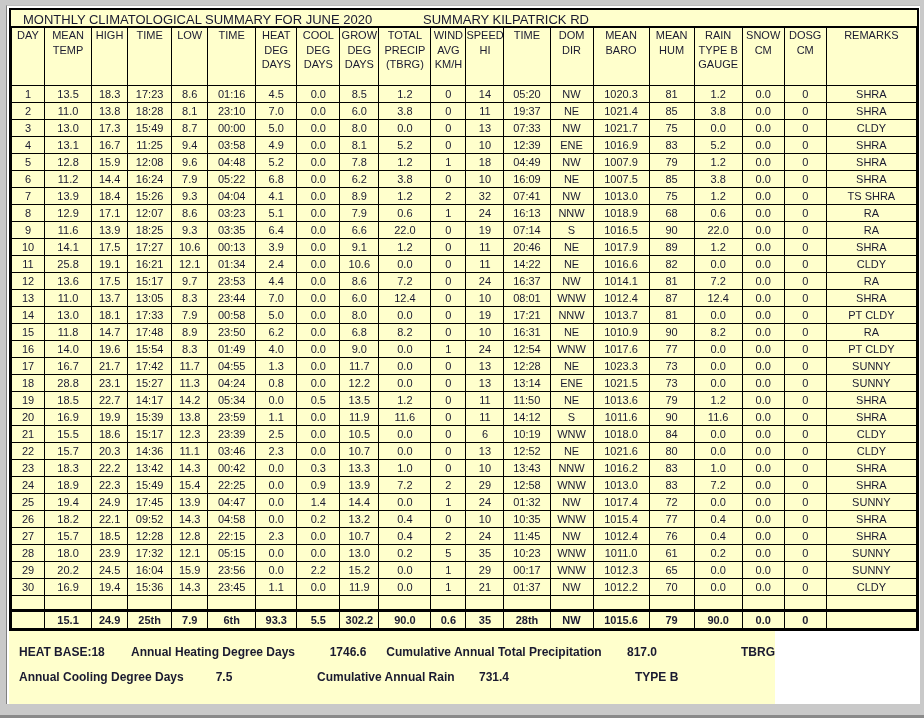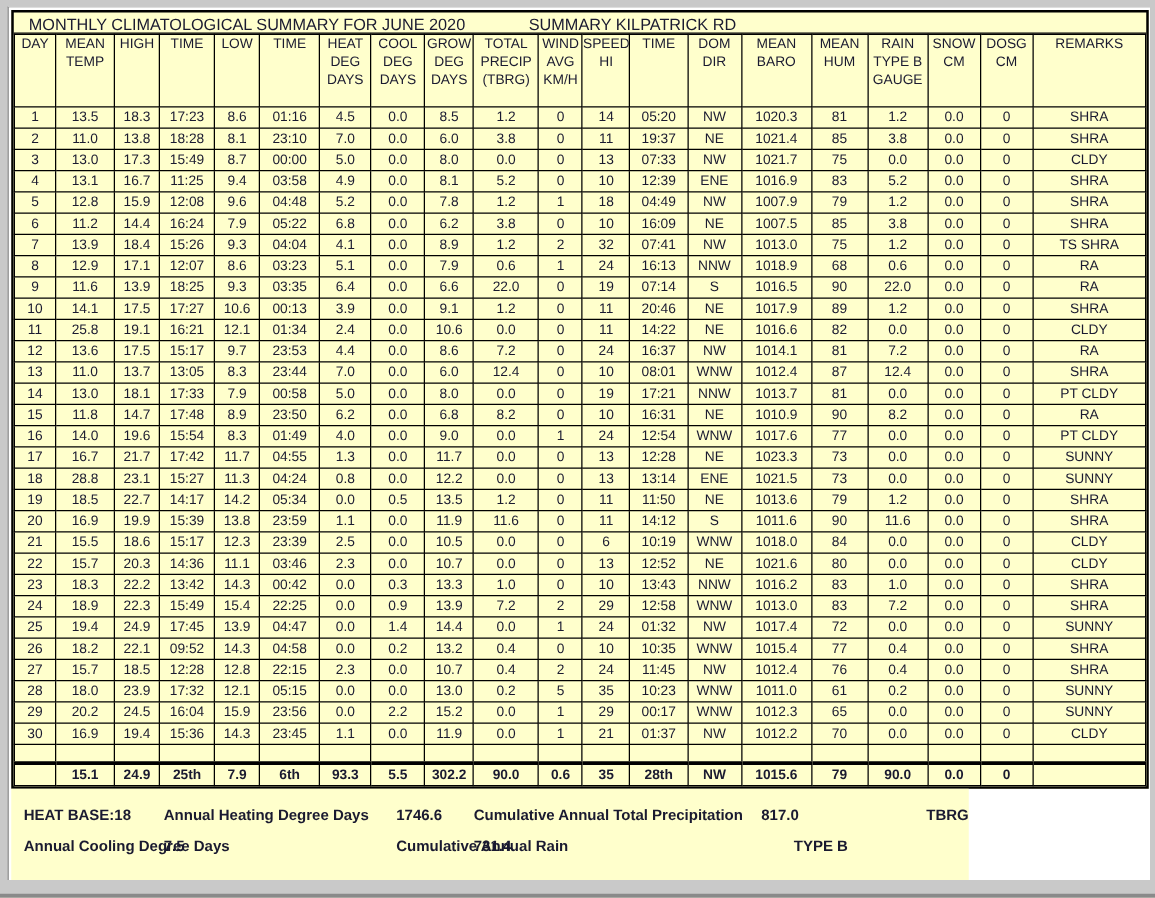--- a/index.html
+++ b/index.html
@@ -86,21 +86,21 @@
     color: var(--text);
   }
   .frow {
     display: grid;
     grid-template-columns: 112px 186px 62px 230px 66px 1fr;
     padding-left: 10px;
     font-size: 12px; font-weight: bold;
     line-height: 25px;
     white-space: nowrap;
   }
-  .frow .val, .frow .val2, .frow .label2 { text-align: left; }
+  .frow .val, .frow .val2, .frow .label2 { text-align: center; }
   .frow .tag { padding-left: 26px; text-align: right; }
 </style>
 </head>
 <body>
 
 <div class="window">
   <div class="client">
     <div class="sheet">
       <div class="titlebar">
         <span>MONTHLY CLIMATOLOGICAL SUMMARY FOR JUNE 2020</span>

